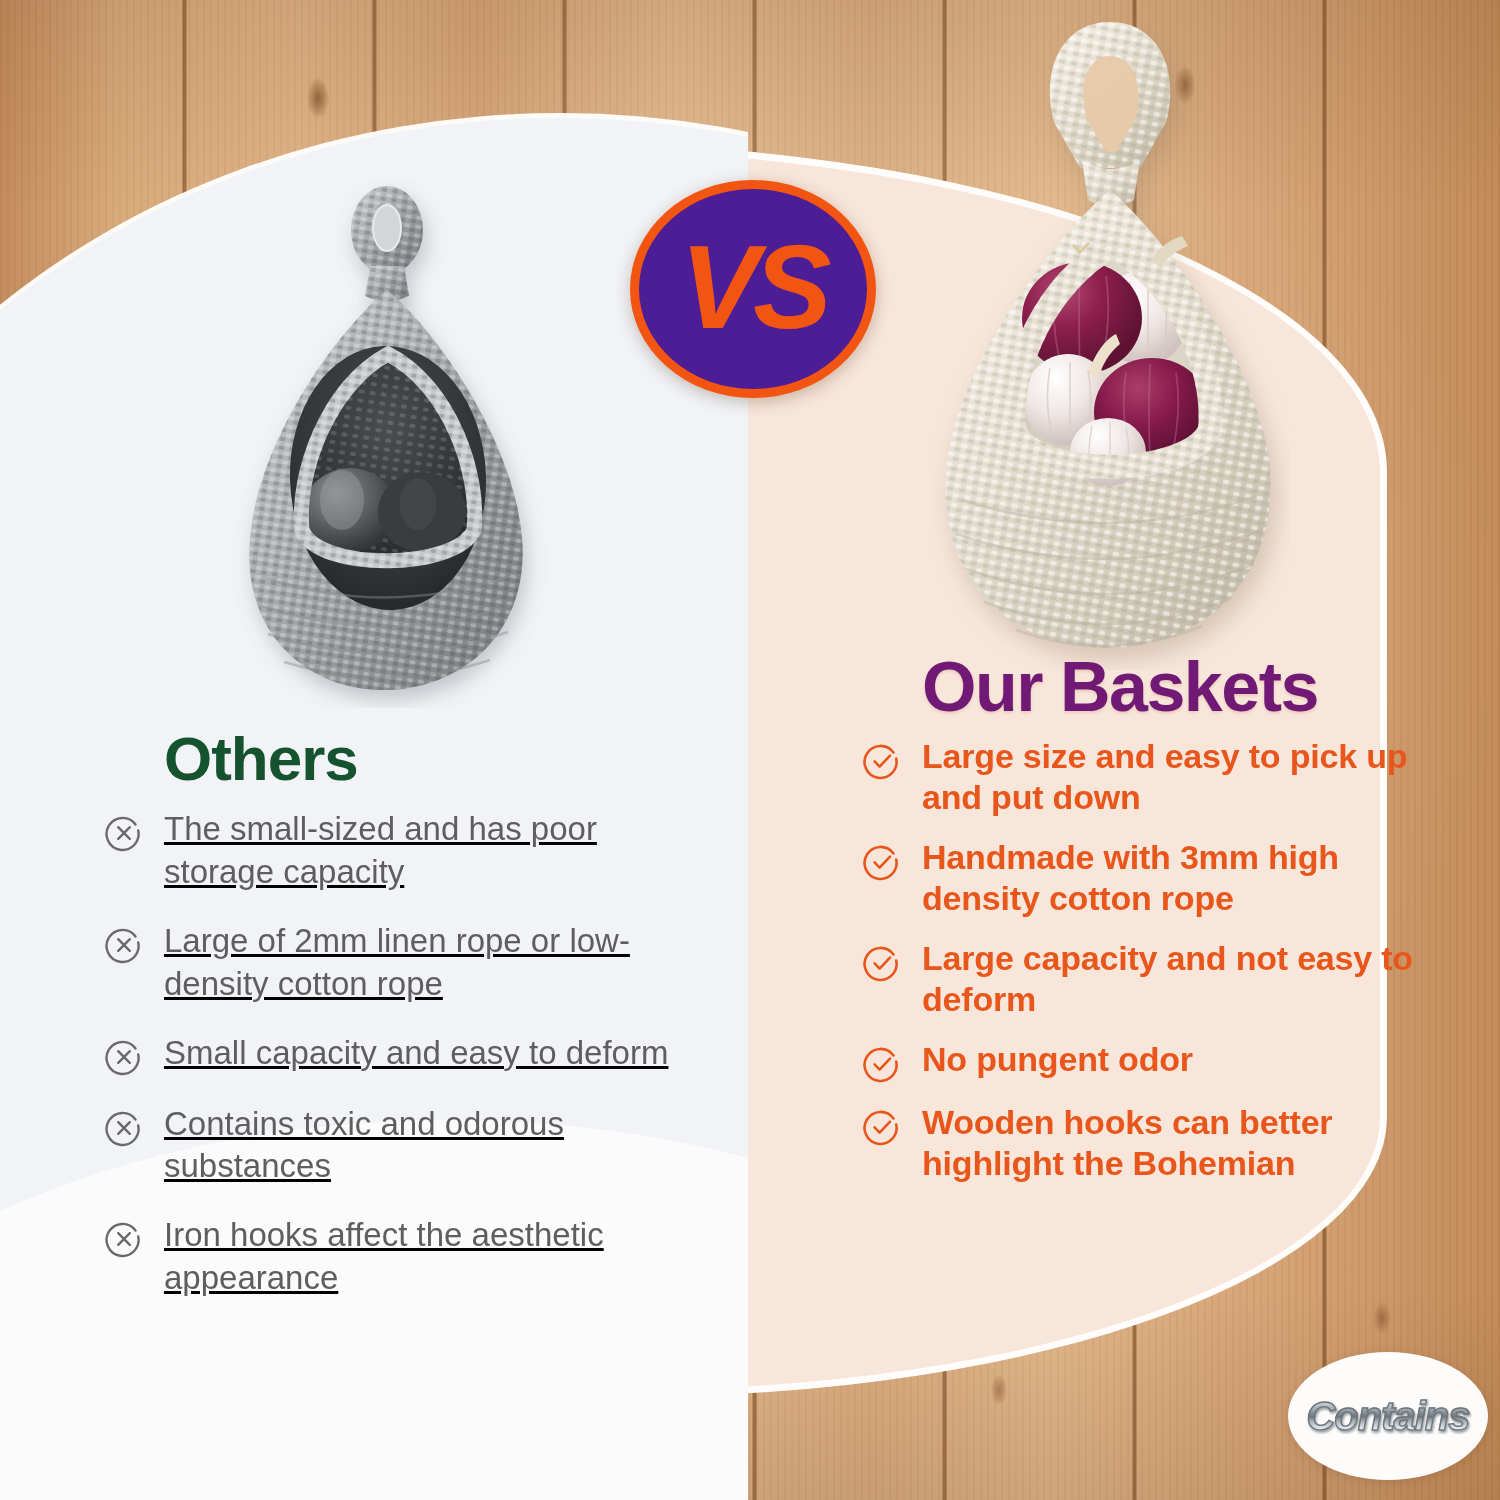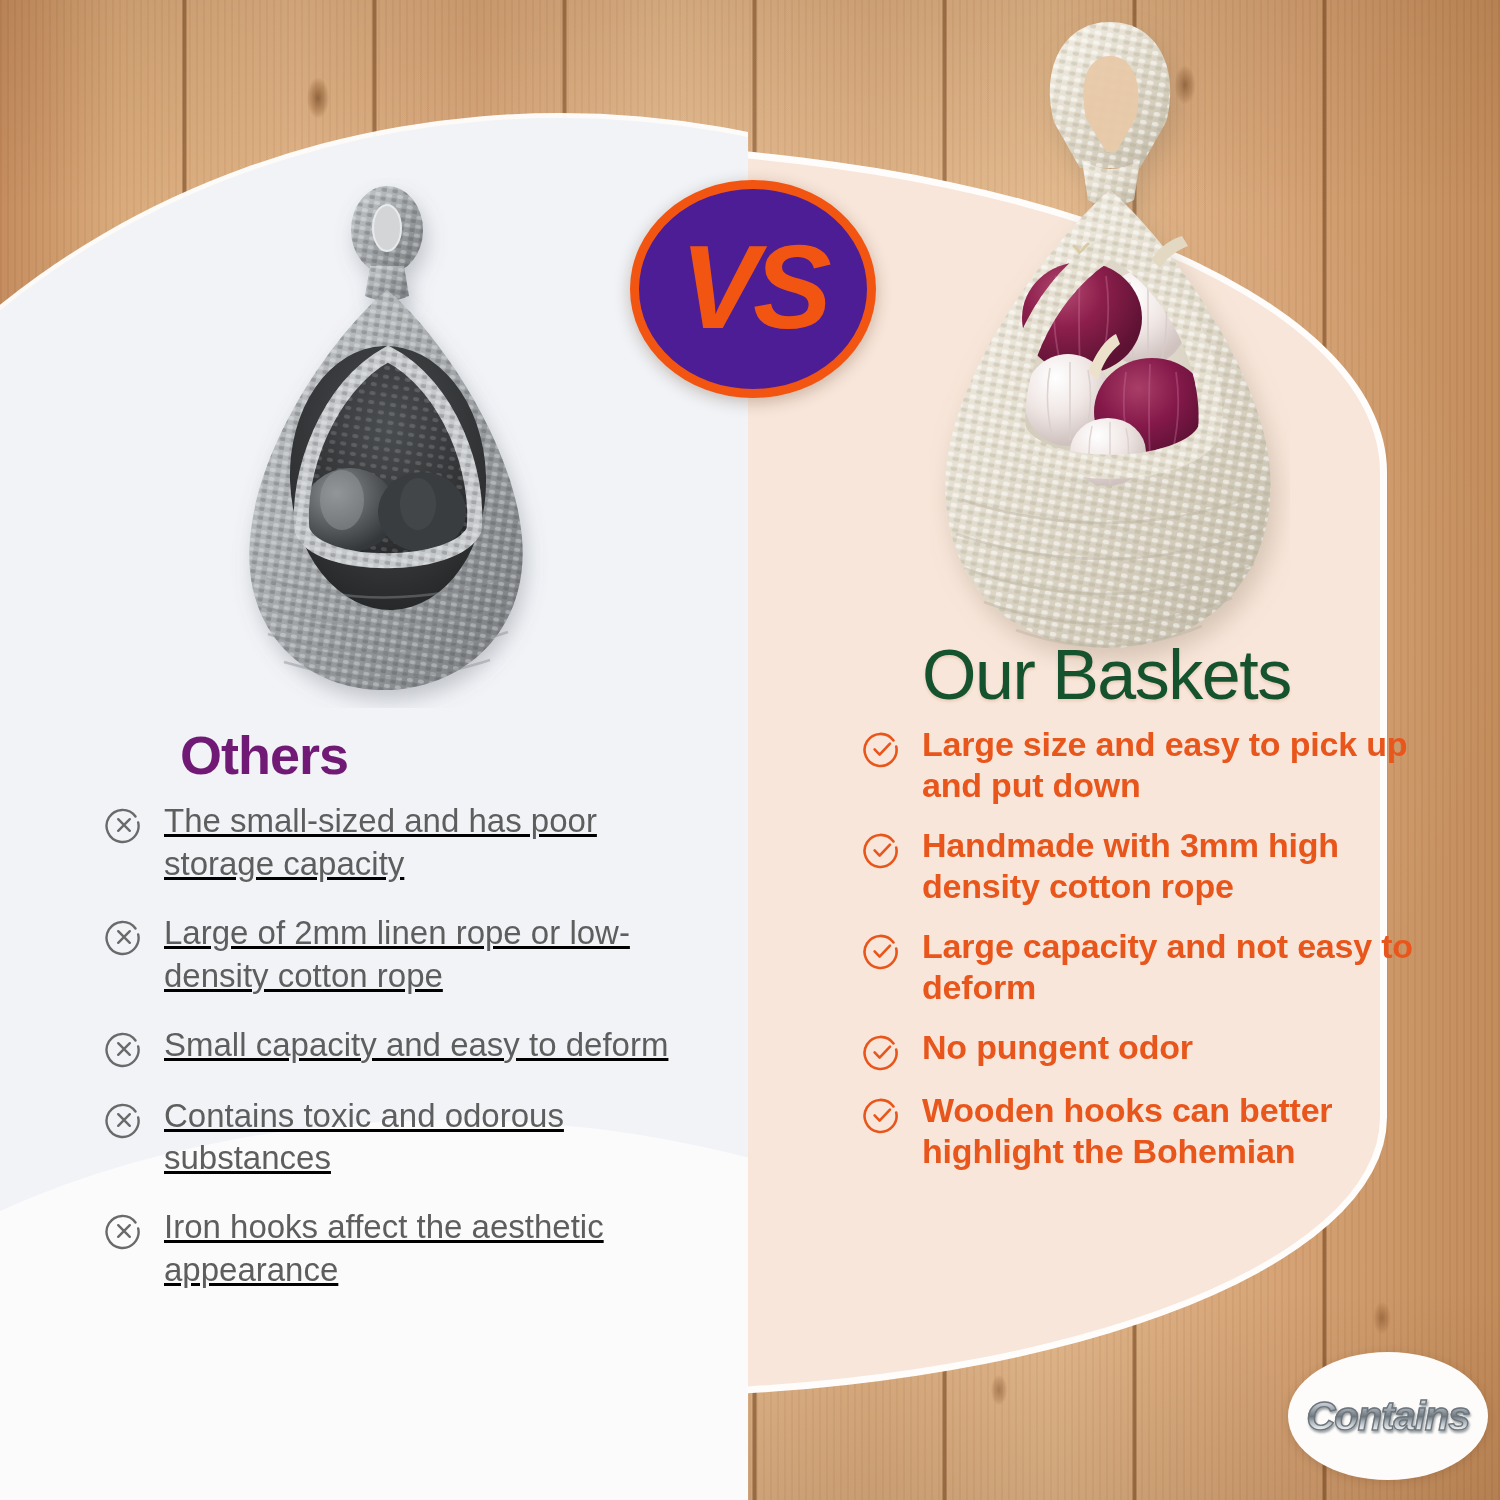--- a/index.html
+++ b/index.html
@@ -93,26 +93,26 @@
   #basket-left{left:222px;top:178px;width:330px;height:530px;}
   
   #basket-right{left:930px;top:0px;width:360px;height:670px;}
 
   
   .col{position:absolute;z-index:30;}
   #col-left{left:104px;top:728px;width:620px;}
   #col-right{left:862px;top:640px;width:600px;}
 
   .head-others{
-    font-size:54px;font-weight:bold;color:#701a75;
-    margin:0 0 18px 76px;letter-spacing:-1px;line-height:1;
+    font-size:62px;font-weight:bold;color:#14532d;
+    margin:0 0 18px 60px;letter-spacing:-1px;line-height:1;
   }
   .head-ours{
-    font-size:70px;font-weight:normal;color:#14532d;
-    margin:0 0 14px 60px;letter-spacing:-1.5px;line-height:1;
+    font-size:70px;font-weight:bold;color:#701a75;
+    margin:12px 0 14px 60px;letter-spacing:-1.5px;line-height:1;
     text-shadow:0 2px 3px rgba(160,70,20,.16);
   }
 
   ul.feature-list{list-style:none;margin:0;padding:0;}
   ul.feature-list li{
     display:flex;align-items:flex-start;gap:20px;
     margin-bottom:22px;
   }
   #col-left li{margin-bottom:26px;text-decoration:underline;}
   #col-right li{margin-bottom:18px;}

